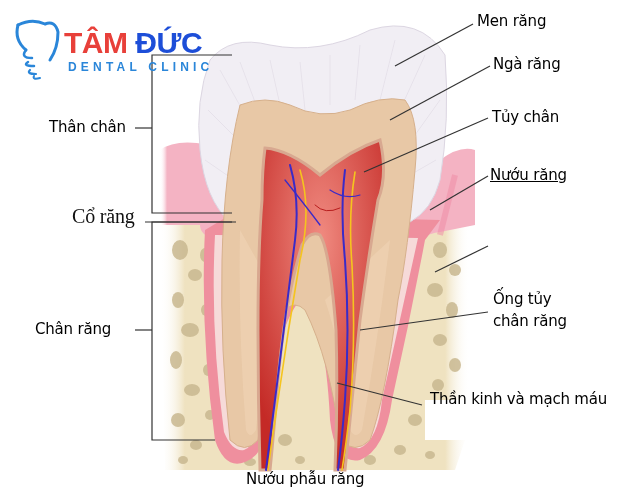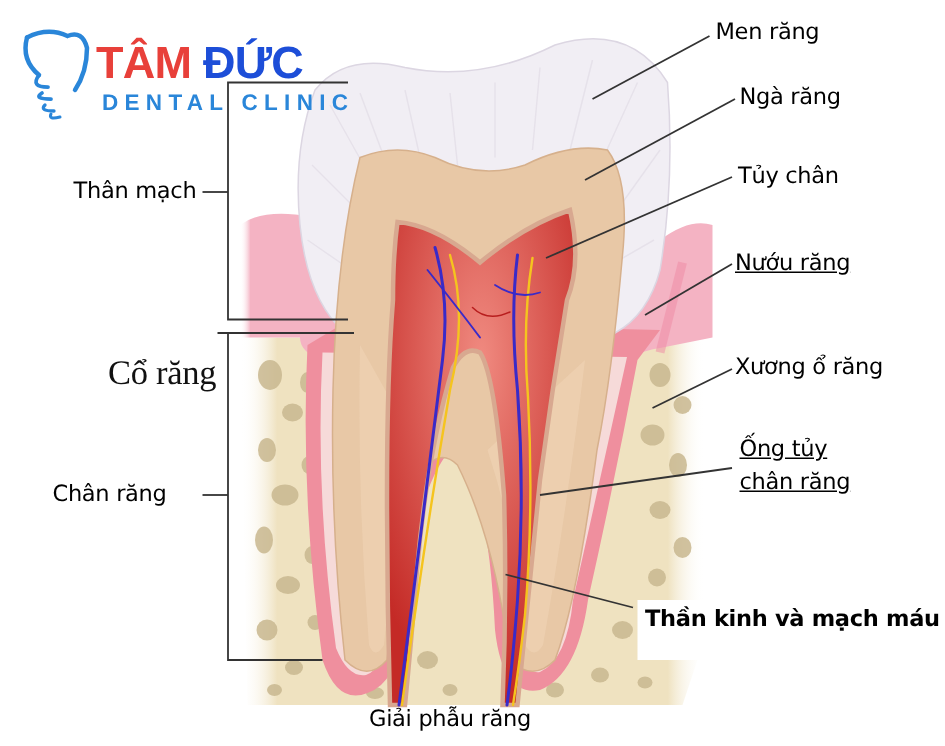--- a/index.html
+++ b/index.html
@@ -1,27 +1,27 @@
 <!DOCTYPE html>
 <html><head>
 <meta charset="utf-8">
 <style>
   html, body { margin:0; padding:0; background:#ffffff; }
   body { width:630px; height:497px; position:relative; overflow:hidden;
          font-family:"DejaVu Sans", "Liberation Sans", sans-serif; }
   .stage { position:absolute; left:0; top:0; width:630px; height:497px; }
   .label { position:absolute; font-size:15px; color:#000000; white-space:nowrap; letter-spacing:-0.2px; }
-  .label.serif { font-family:"Liberation Serif", "DejaVu Serif", serif; font-size:23px; color:#111;margin-top:31px; }
+  .label.serif { font-family:"Liberation Serif", "DejaVu Serif", serif; font-size:20px; color:#111; }
   .logo-title { position:absolute; left:64px; top:28px; font-family:"Liberation Sans", sans-serif;
                 font-weight:bold; font-size:30px; letter-spacing:-0.5px; line-height:1; }
   .logo-title .t1 { color:#e8403a;margin-top:15px; }
   .logo-title .t2 { color:#1d4ed8; }
   .logo-sub { position:absolute; left:68px; top:60px; font-family:"Liberation Sans", sans-serif;
-              font-weight:bold; font-size:15px; letter-spacing:4.2px; color:#2a86d9; }
-  .multi { line-height:22px;text-decoration:underline; }
+              font-weight:bold; font-size:12px; letter-spacing:4.2px; color:#2a86d9; }
+  .multi { line-height:22px; }
 </style>
 </head>
 <body>
 
 <div class="stage">
 
   <svg width="630" height="497" viewBox="0 0 630 497" style="position:absolute;left:0;top:0">
     <defs>
       <linearGradient id="boneGrad" x1="0" x2="1" y1="0" y2="0">
         <stop offset="0" stop-color="#ffffff" stop-opacity="0"></stop>
@@ -141,29 +141,28 @@
       <path d="M34,76 Q32,80 40,78" stroke-width="2"></path>
     </g>
   </svg>
 
   <div class="logo-title">
     <span class="t1">TÂM</span>
     <span class="t2">ĐỨC</span>
   </div>
   <div class="logo-sub">DENTAL CLINIC</div>
 
-  <div class="label" style="left:49px; top:118px;">Thân mạch</div>
+  <div class="label" style="left:49px; top:118px;">Thân chân</div>
   <div class="label serif" style="left:72px; top:205px;">Cổ răng</div>
   <div class="label" style="left:35px; top:320px;">Chân răng</div>
 
   <div class="label" style="left:477px; top:12px;">Men răng</div>
   <div class="label" style="left:493px; top:55px;">Ngà răng</div>
   <div class="label" style="left:492px; top:108px;">Tủy chân</div>
   <div class="label" style="left:490px; top:166px;text-decoration:underline;">Nướu răng</div>
-  <div class="label" style="left:490px; top:235px;">Xương ổ răng</div>
   <div class="label multi" style="left:493px; top:288px;">
     <div>Ống tủy</div>
     <div>chân răng</div>
   </div>
-  <div class="label" style="left:430px; top:403px;font-weight:bold;">Thần kinh và mạch máu</div>
+  <div class="label" style="left:430px; top:390px;">Thần kinh và mạch máu</div>
 
-  <div class="label" style="left:246px; top:470px;">Giải phẫu răng</div>
+  <div class="label" style="left:246px; top:470px;">Nướu phẫu răng</div>
 </div>
 
 </body></html>

